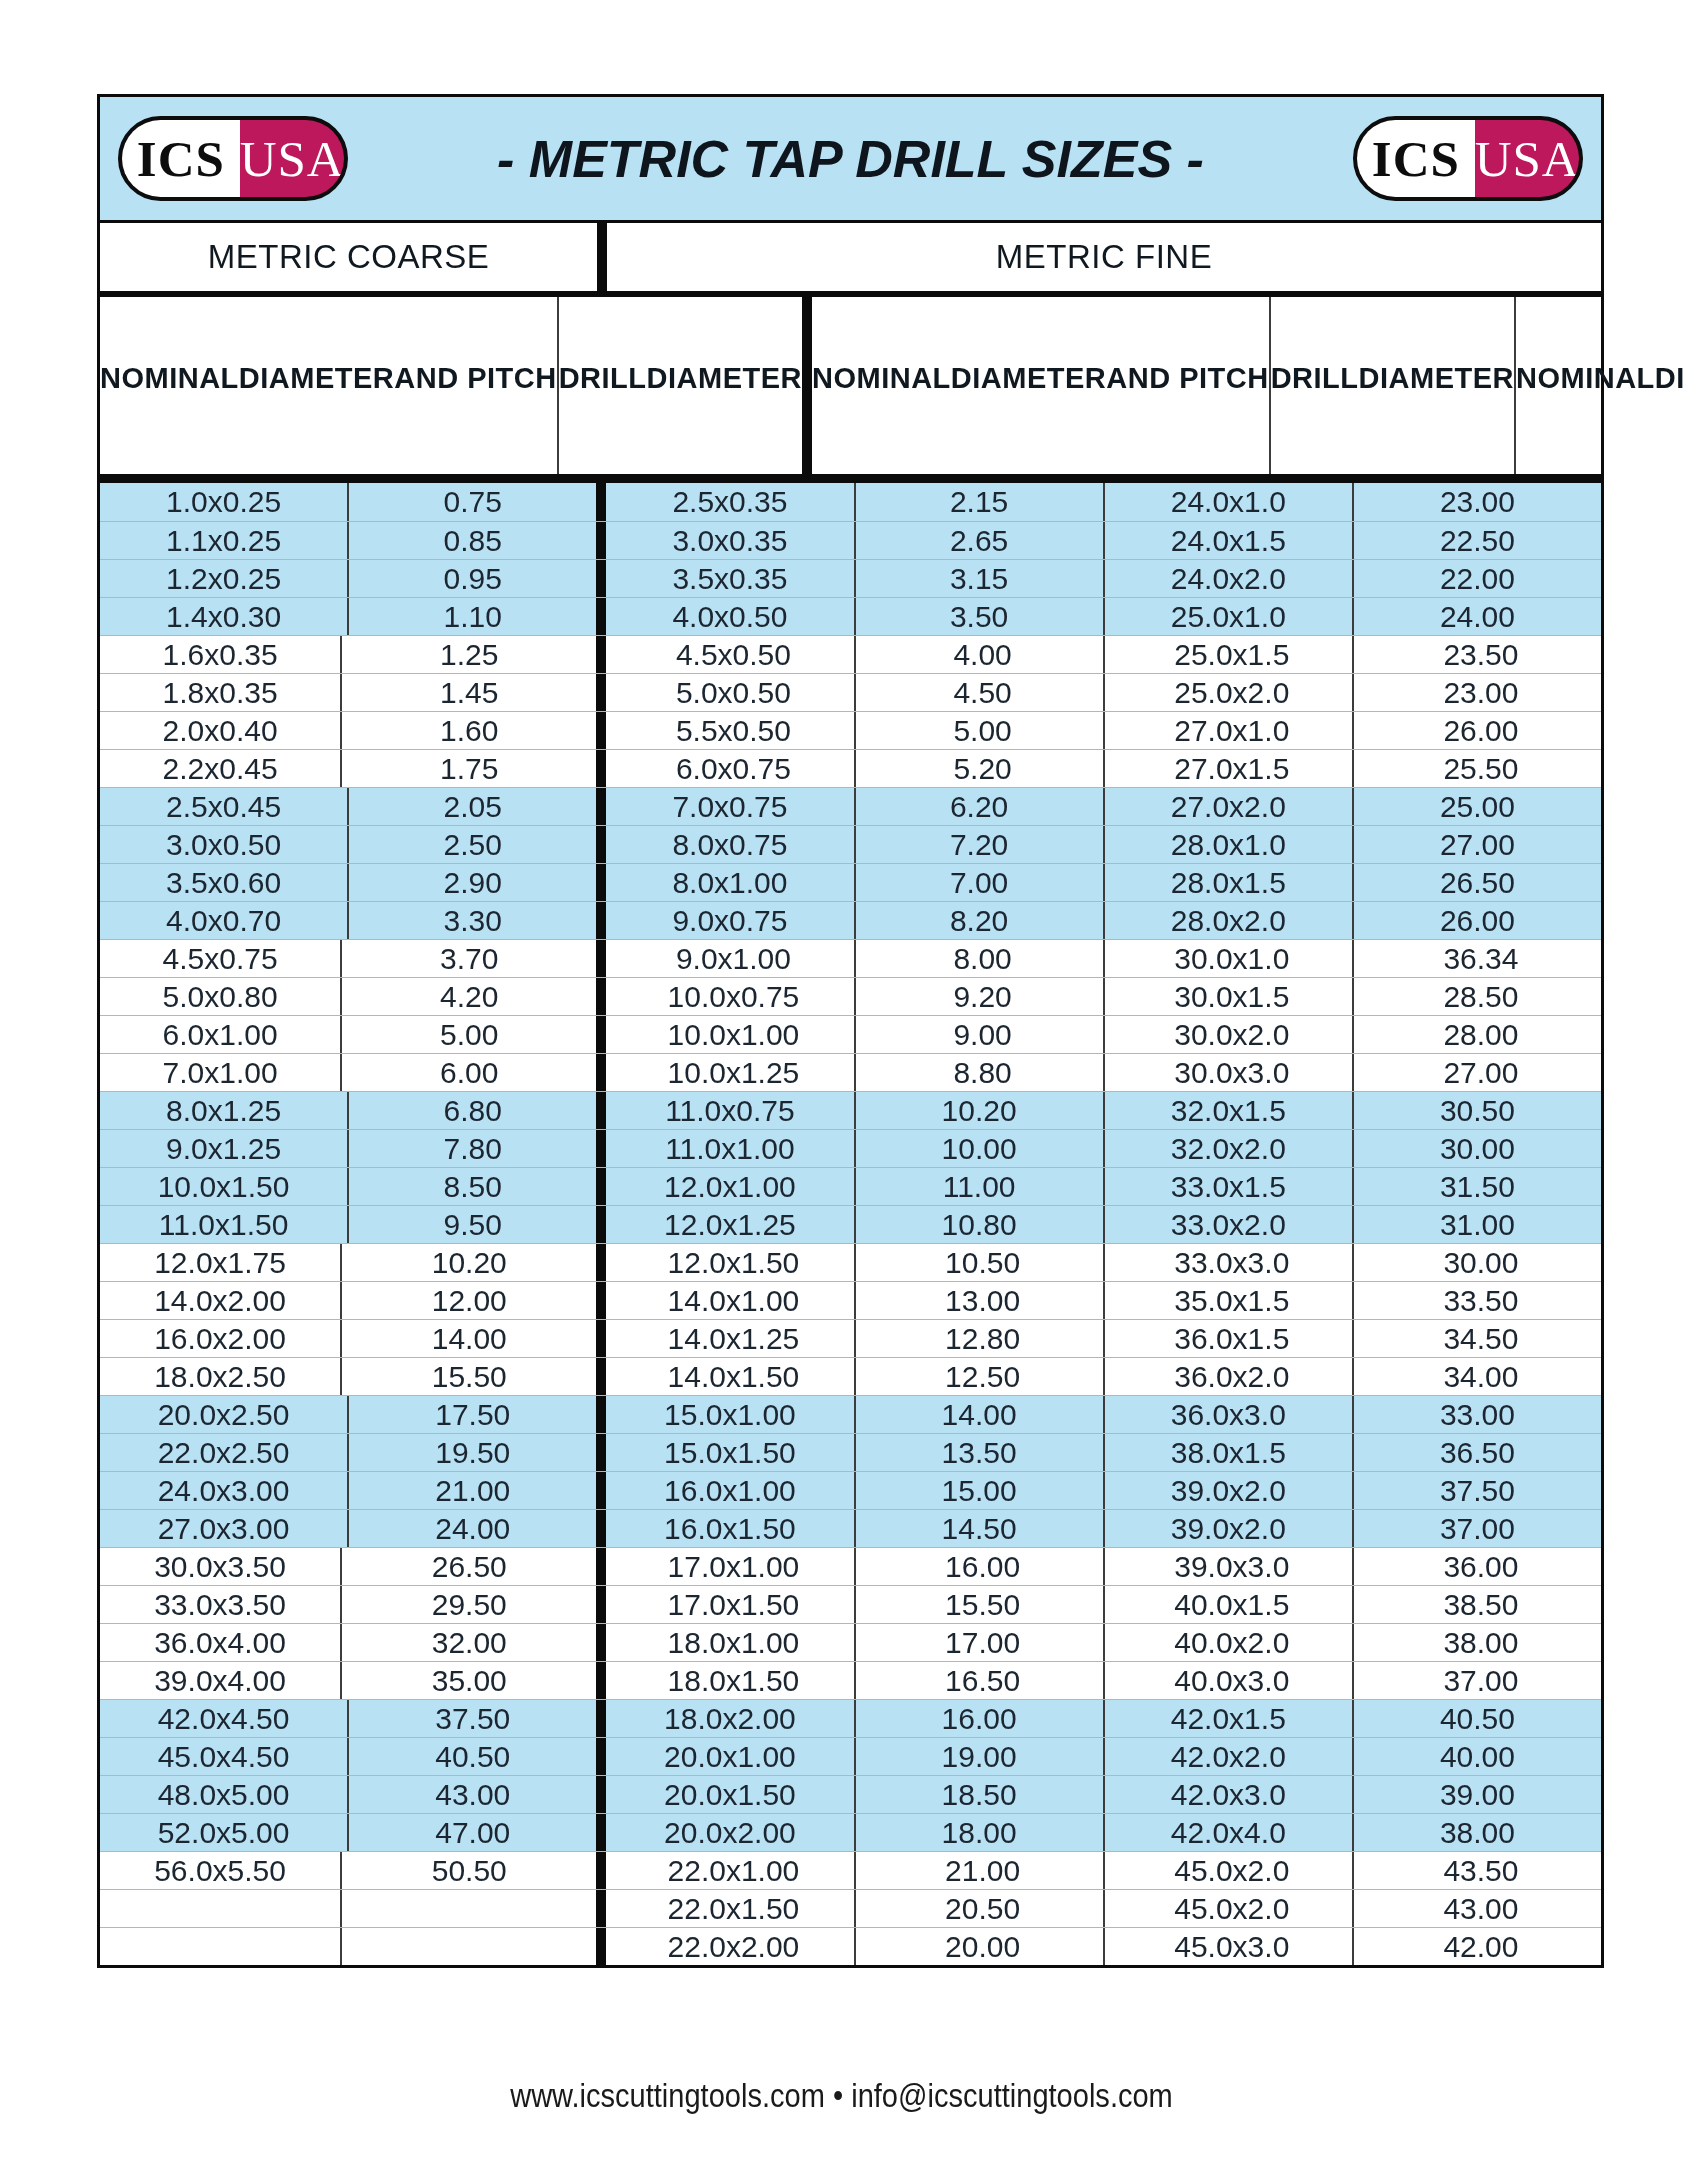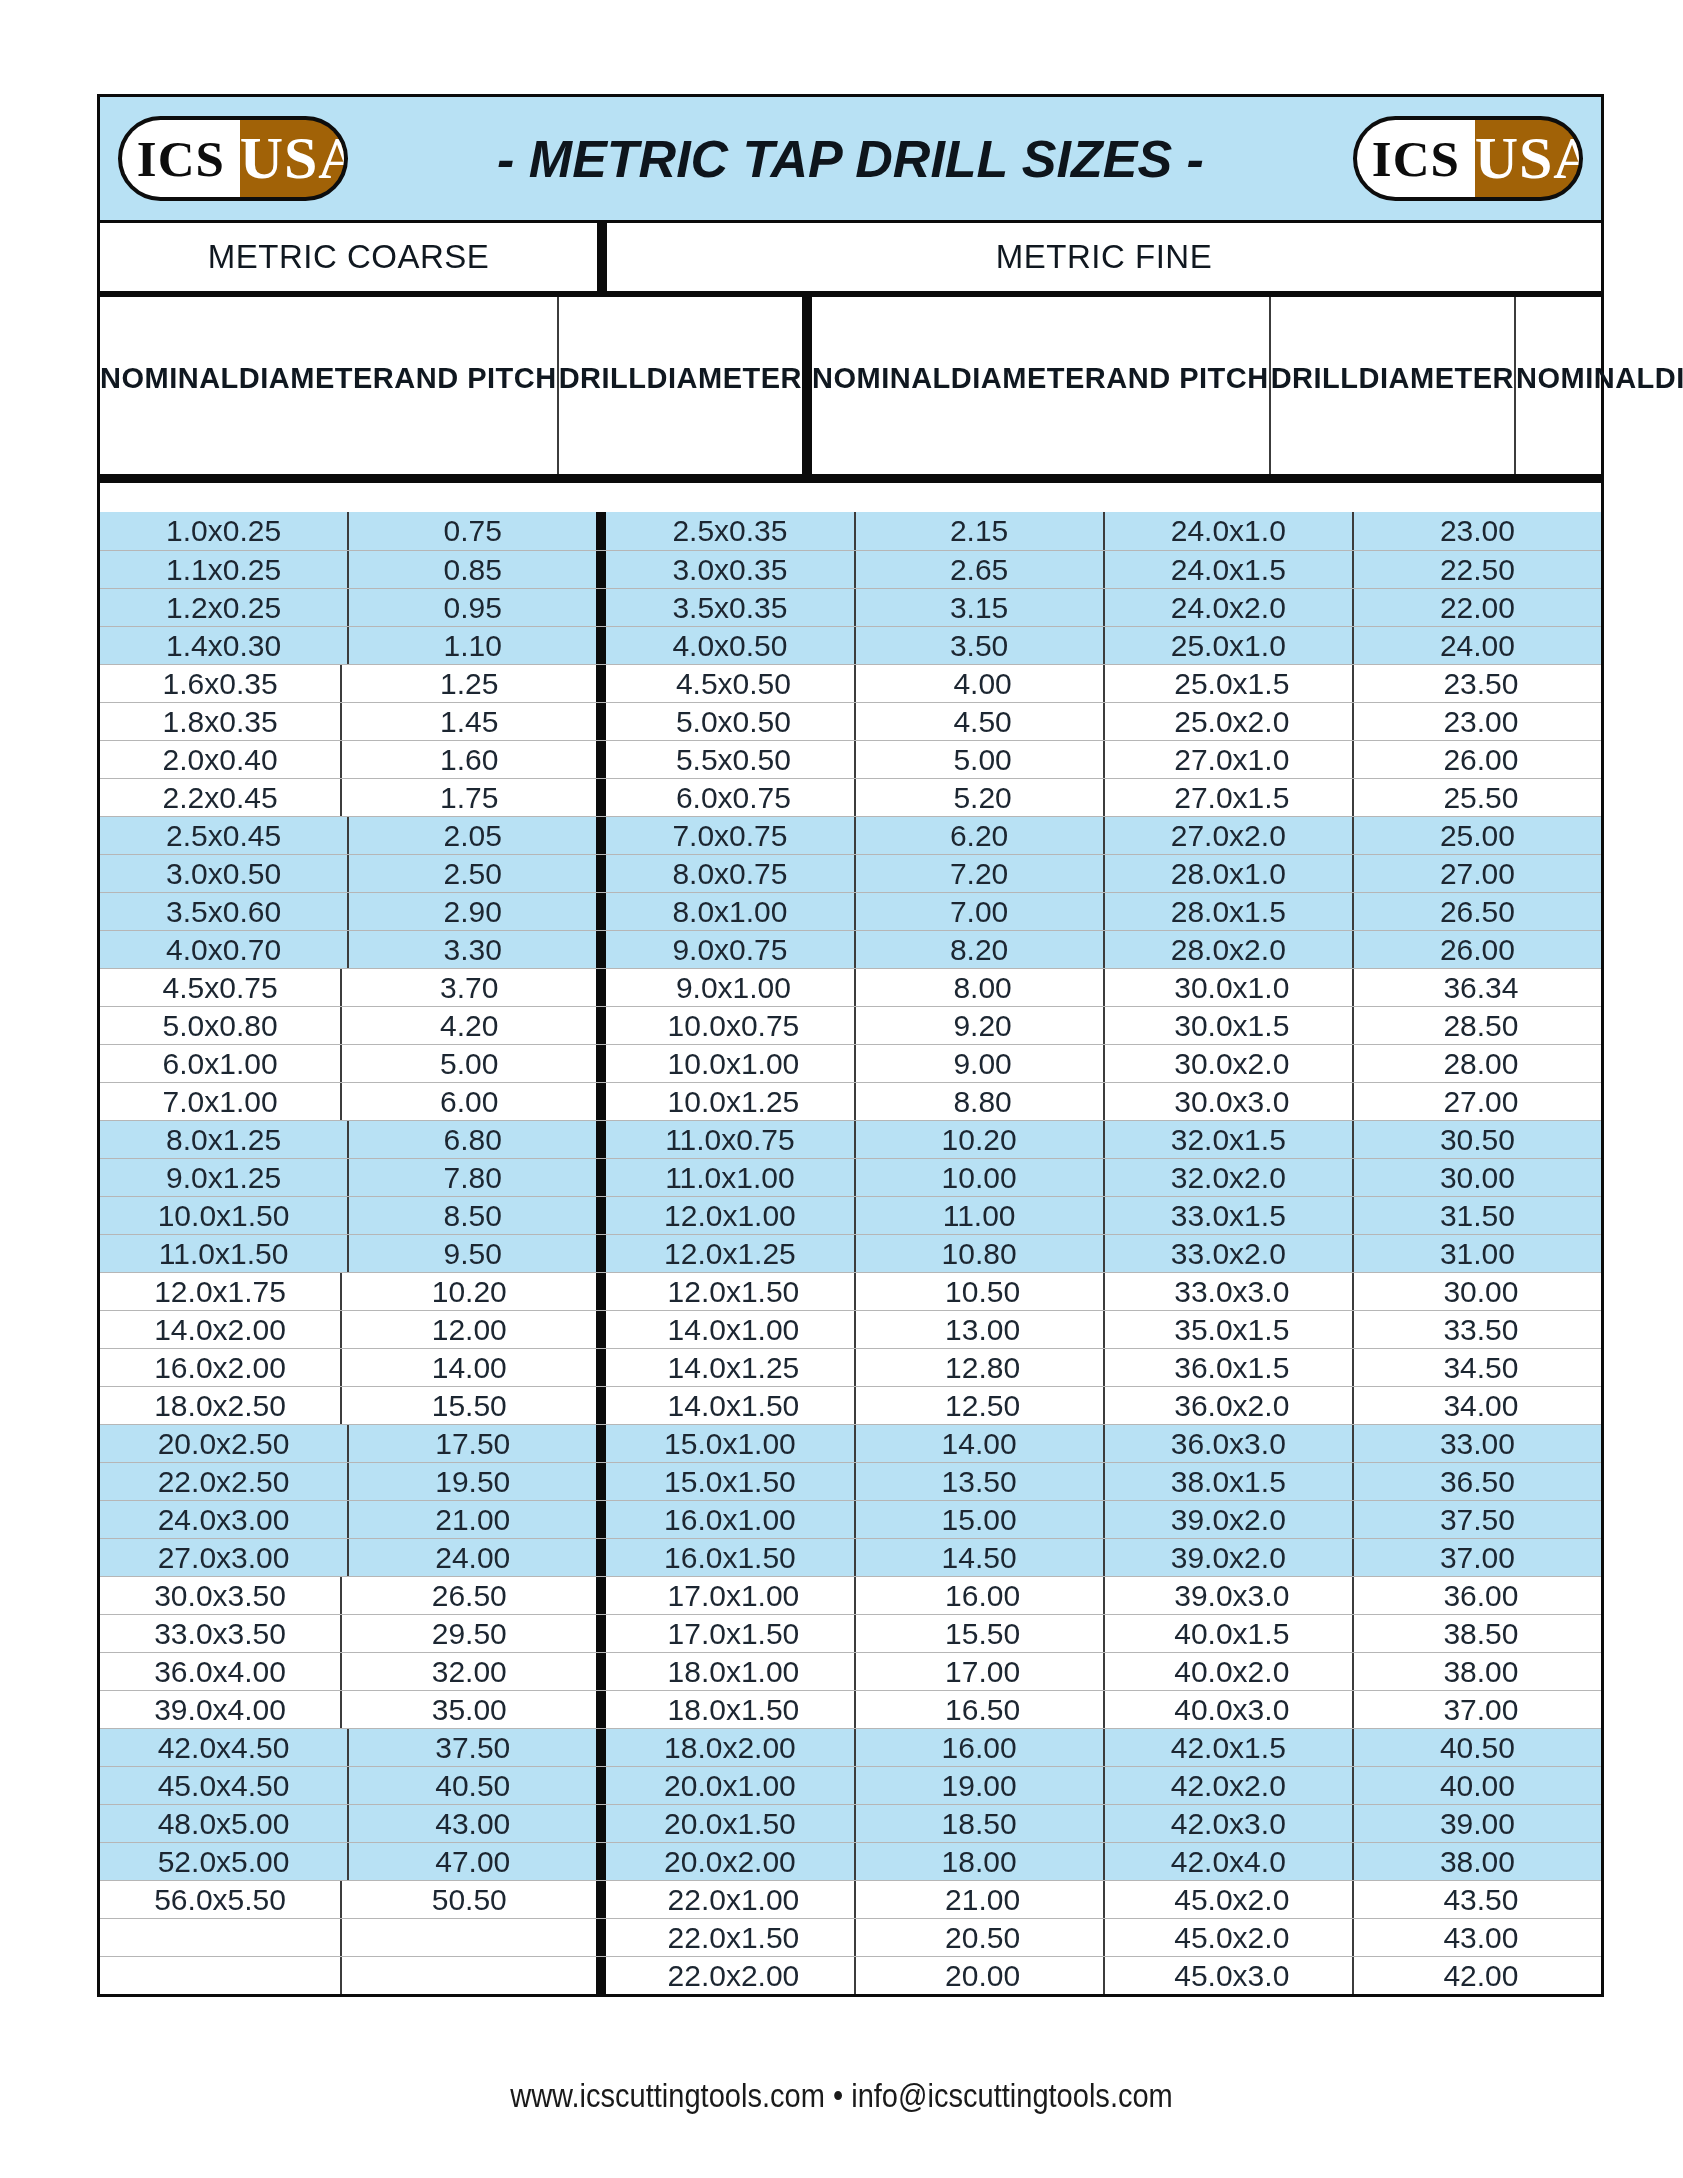--- a/index.html
+++ b/index.html
@@ -23,24 +23,24 @@
     width:230px;height:85px;border:4px solid #0d0d0d;border-radius:46px;
     overflow:hidden;display:flex;flex:0 0 auto;background:#0d0d0d;box-sizing:border-box;
   }
   .logo-ics{
     flex:0 0 53%;background:#ffffff;color:#0d0d0d;
     display:flex;align-items:center;justify-content:center;
     font-family:"Liberation Serif","DejaVu Serif",serif;
     font-weight:bold;font-size:51px;letter-spacing:1px;
   }
   .logo-usa{
-    flex:1;background:#a16207;color:#ffffff;
+    flex:1;background:#be185d;color:#ffffff;
     display:flex;align-items:center;justify-content:center;
     font-family:"Liberation Serif","DejaVu Serif",serif;
-    font-weight:bold;font-size:60px;letter-spacing:1px;
+    font-weight:normal;font-size:51px;letter-spacing:1px;
   }
   .title{
     flex:1;text-align:center;font-weight:bold;font-size:52px;color:#0e151c;
     letter-spacing:0px;white-space:nowrap;font-style:italic;
   }
   
   .secrow{
     height:68px;border-bottom:6px solid #0b0b0b;display:flex;background:#fff;
   }
   .sec{
@@ -59,21 +59,21 @@
     font-weight:bold;font-size:29px;color:#101820;letter-spacing:0.5px;
   }
   .ch span{display:block;line-height:56px;white-space:nowrap;}
   
   .vdiv{flex:0 0 10px;background:#0b0b0b;}
   .bline{border-right:2px solid #3c3c3c;}
   
   .row{
     display:flex;height:38px;box-sizing:border-box;border-top:1px solid #b6b6b6;
   }
-  .row:first-child{border-top:none;margin-top:29px;}
+  .row:first-child{border-top:none;}
   .row.blue{background:var(--blue,#b8e1f4);}
   .row.white{background:#ffffff;gap:7px;}
   .cell{
     flex:1;display:flex;align-items:center;justify-content:center;
     font-size:30px;color:#1c2631;box-sizing:border-box;white-space:nowrap;
   }
   
   .footer{
     position:absolute;left:0;top:2077px;width:1683px;text-align:center;
   }

